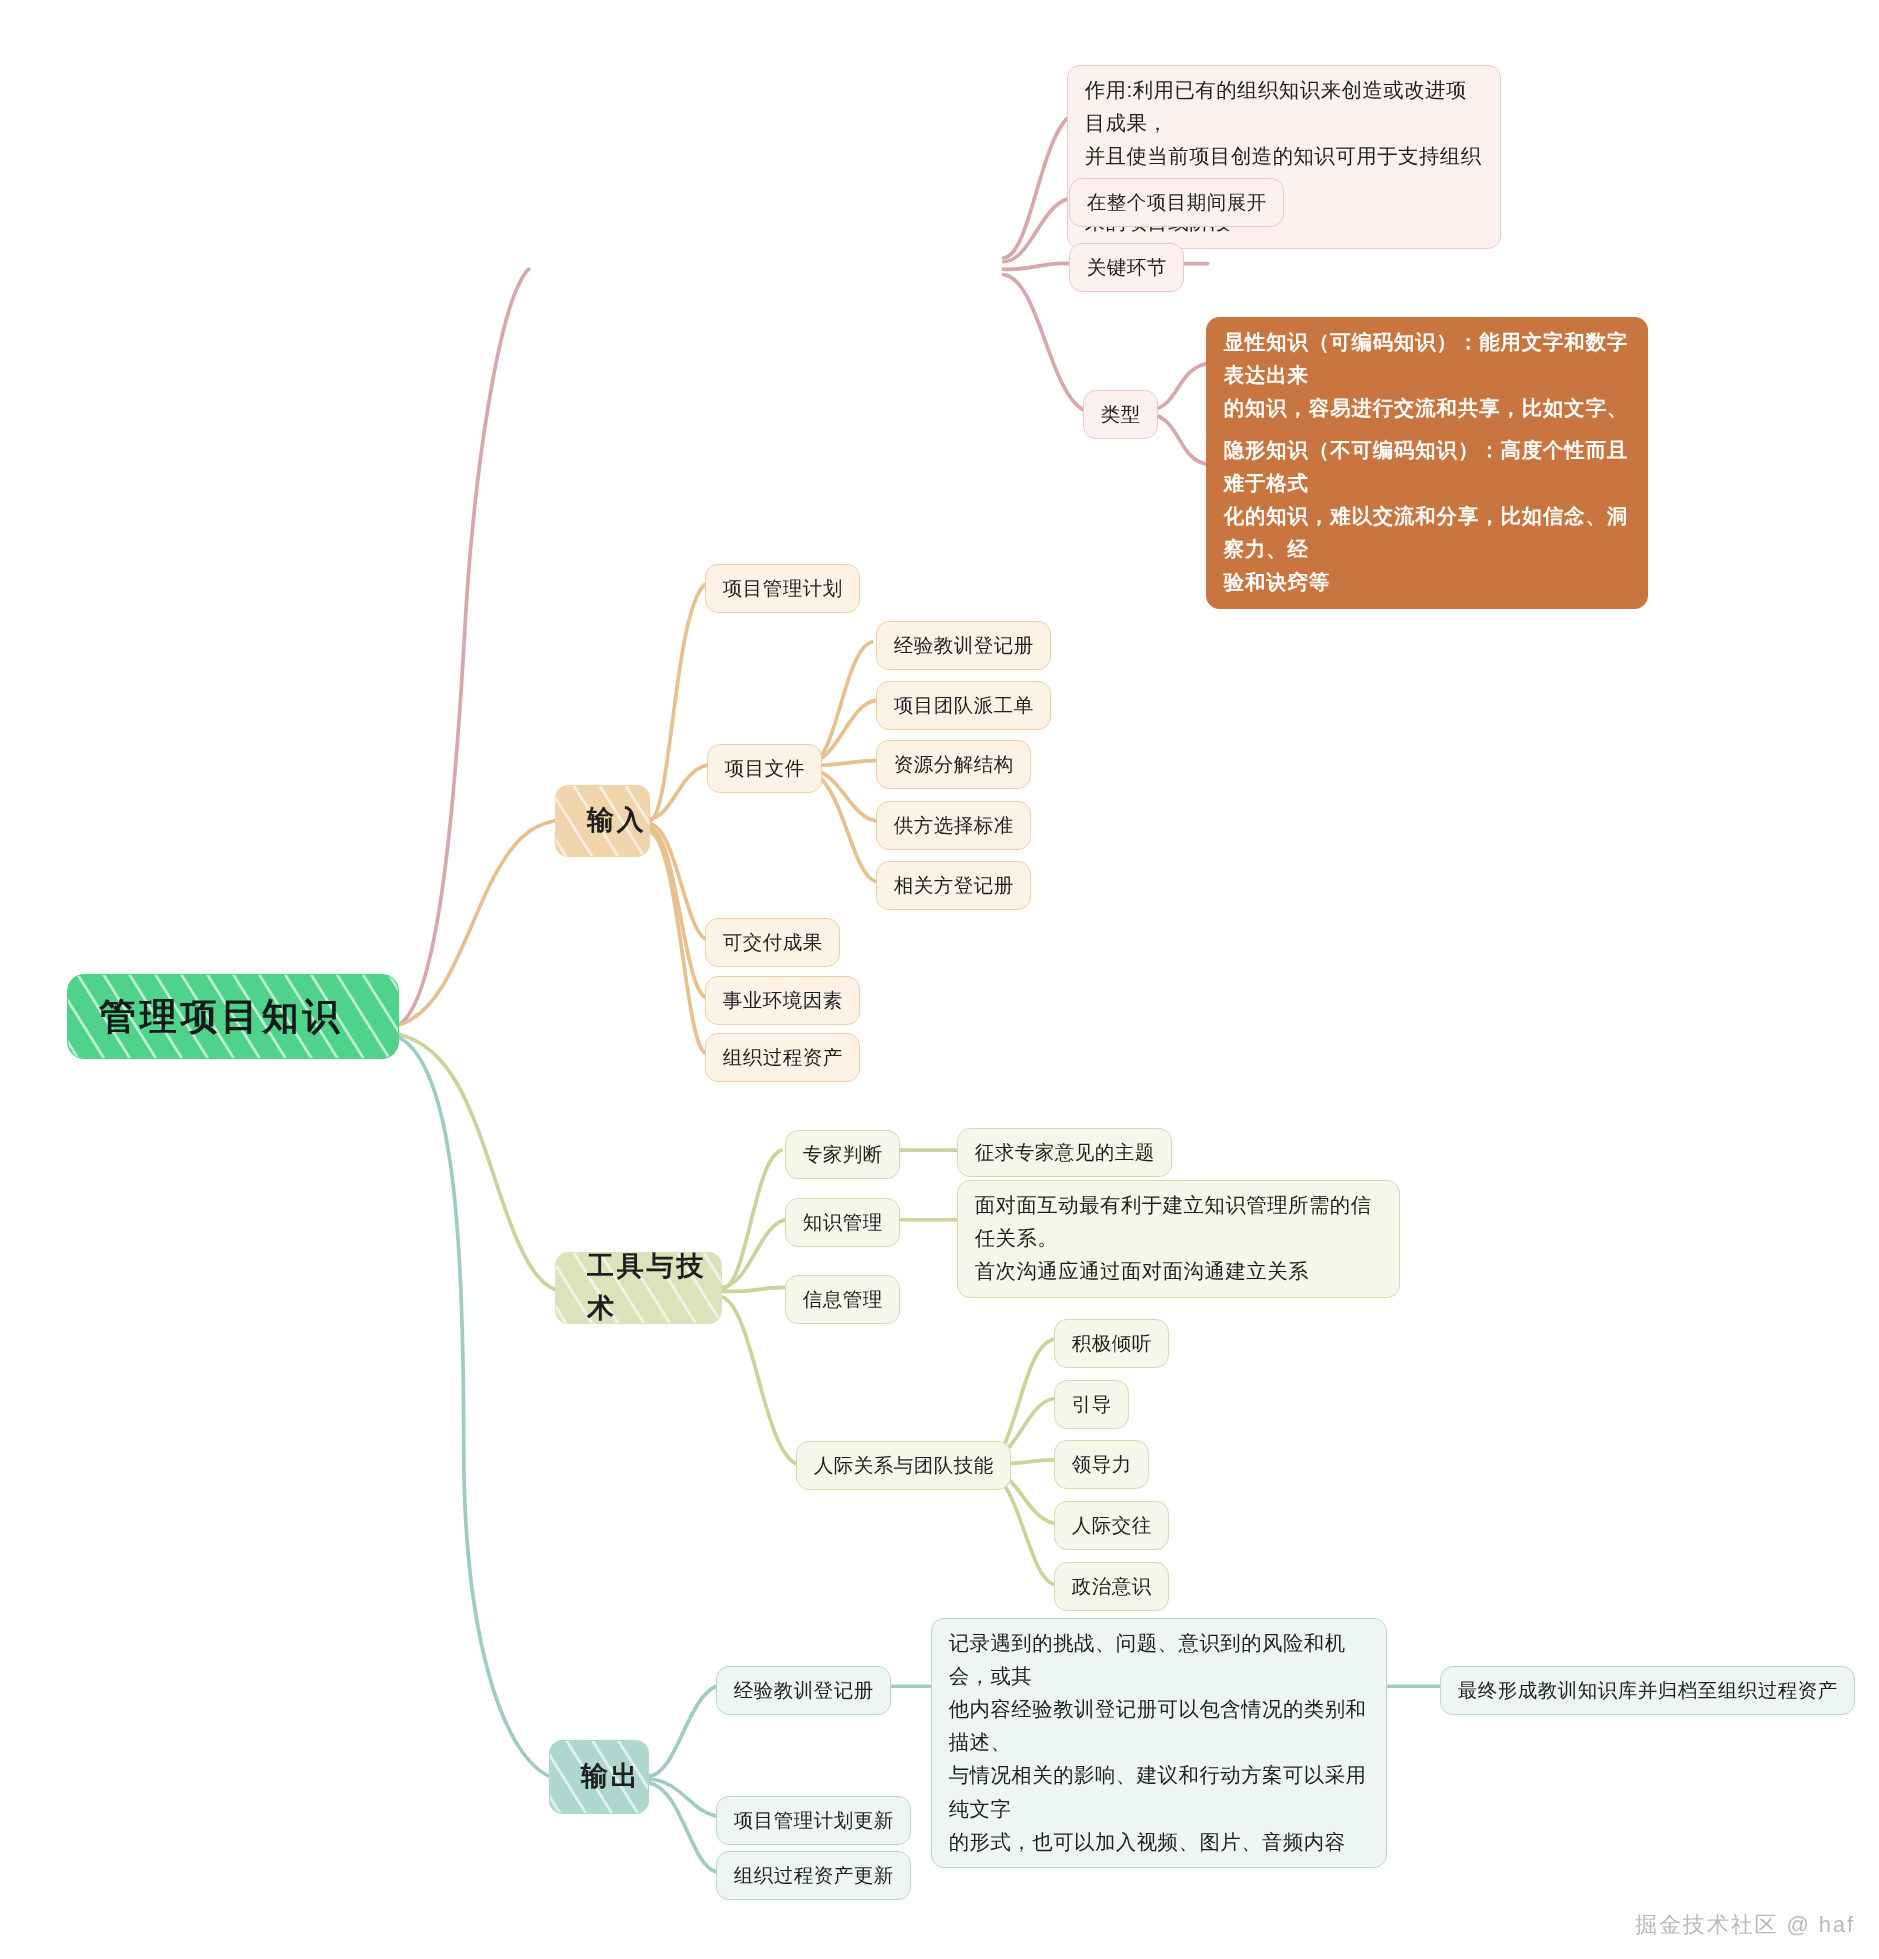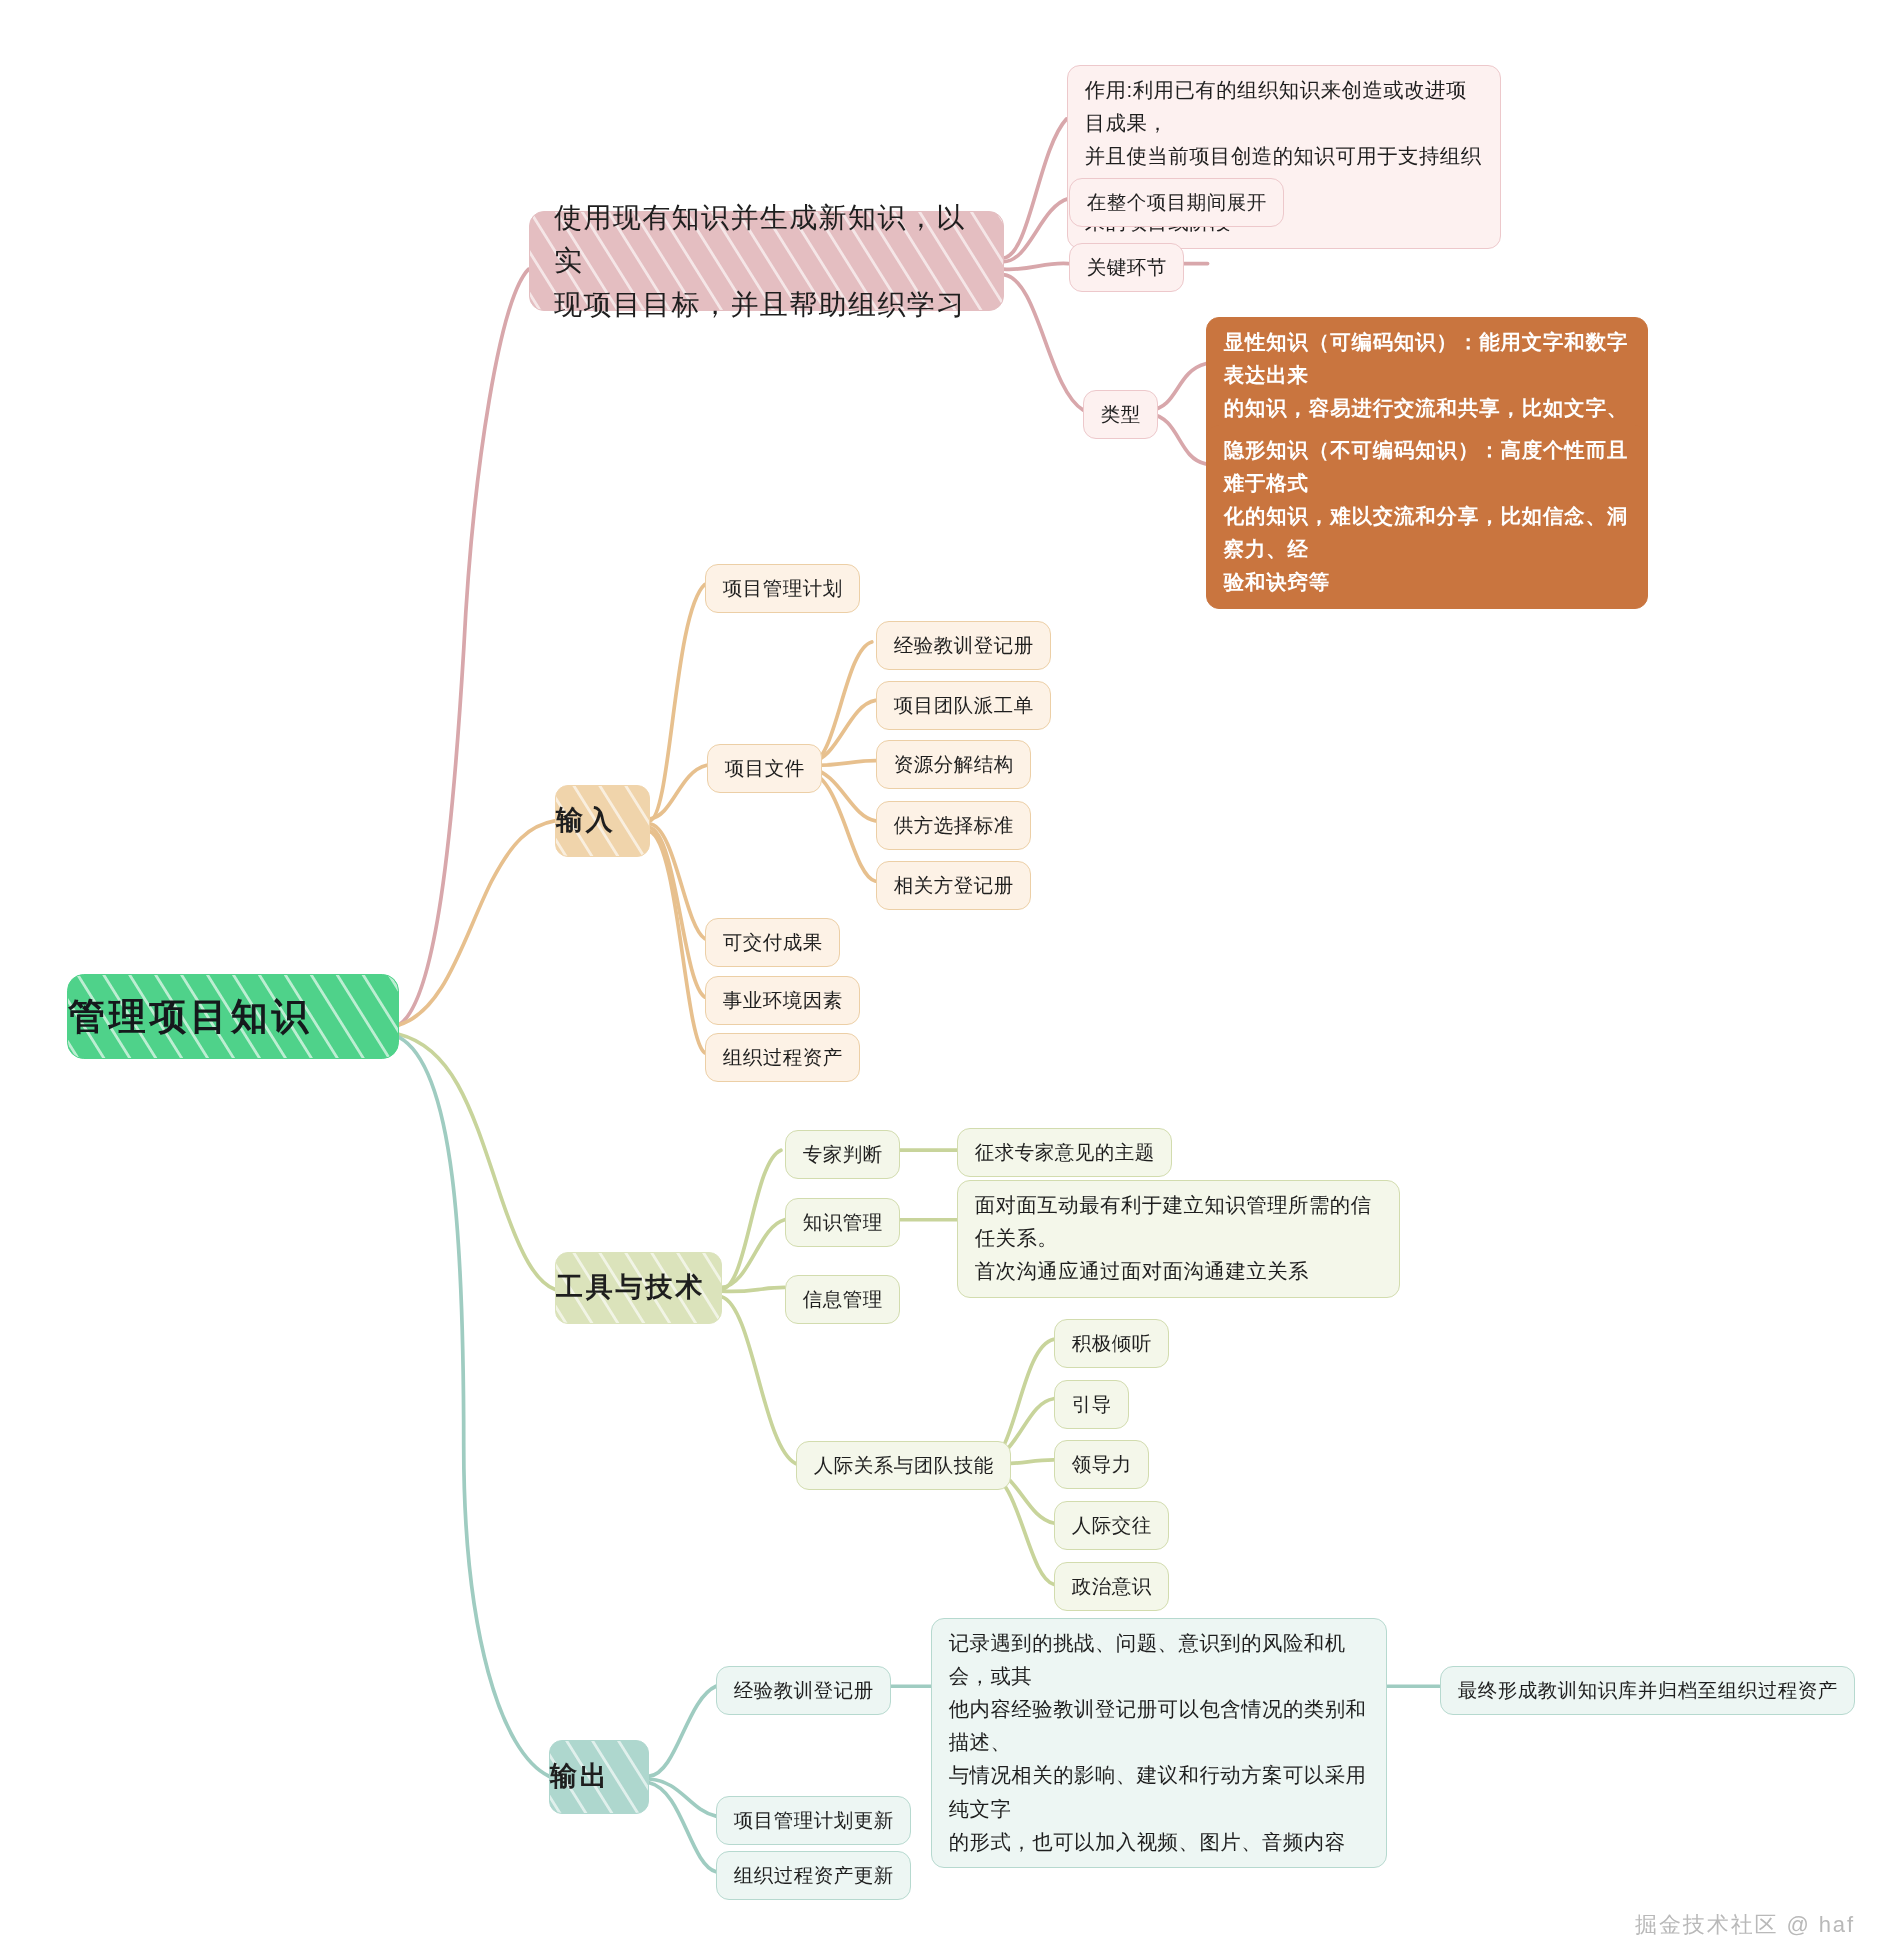--- a/index.html
+++ b/index.html
@@ -41,20 +41,21 @@
   
   .hatched{
     background-image:
       repeating-linear-gradient(58deg,
         rgba(255,255,255,0) 0px,
         rgba(255,255,255,0) 6.5px,
         rgba(255,255,255,.62) 7.4px,
         rgba(255,255,255,.62) 9.3px,
         rgba(255,255,255,0) 10.2px,
         rgba(255,255,255,0) 22px);
+    padding-left: 31px;
   }
 
   
   .root{
     background-color:#4fd28a;
     border-color:#4fd28a;
     border-radius:16.7px;
     font-size:37px;
     font-weight:700;
     justify-content:center;
@@ -167,24 +168,20 @@
       <path d="M936 1818 L 1004 1818" stroke="#9fccc1"></path>
 
       <path d="M1496 1818 L 1552 1818" stroke="#9fccc1"></path>
     </g>
   </svg>
 
   <div class="node root hatched" style="left:67px;top:974px;width:332px;height:85px;">
     <span class="txt">管理项目知识</span>
   </div>
 
-  <div class="node head-pink hatched" style="left:529px;top:211px;width:475px;height:100px;">
-    <span class="txt">使用现有知识并生成新知识，以实
-现项目目标，并且帮助组织学习</span>
-  </div>
 
   <div class="node leaf pink big" style="left:1067px;top:65px;width:434px;height:auto;">
     <span class="txt">作用:利用已有的组织知识来创造或改进项目成果，
 并且使当前项目创造的知识可用于支持组织运营和未
 来的项目或阶段</span>
   </div>
 
   <div class="node leaf pink" style="left:1069px;top:178px;width:auto;height:auto;">
     <span class="txt">在整个项目期间展开</span>
   </div>

